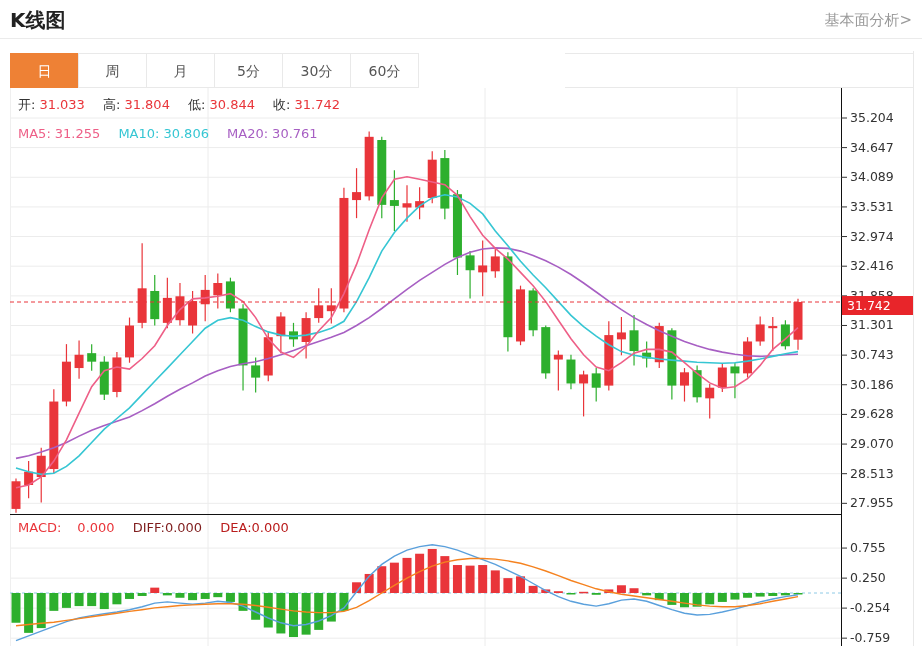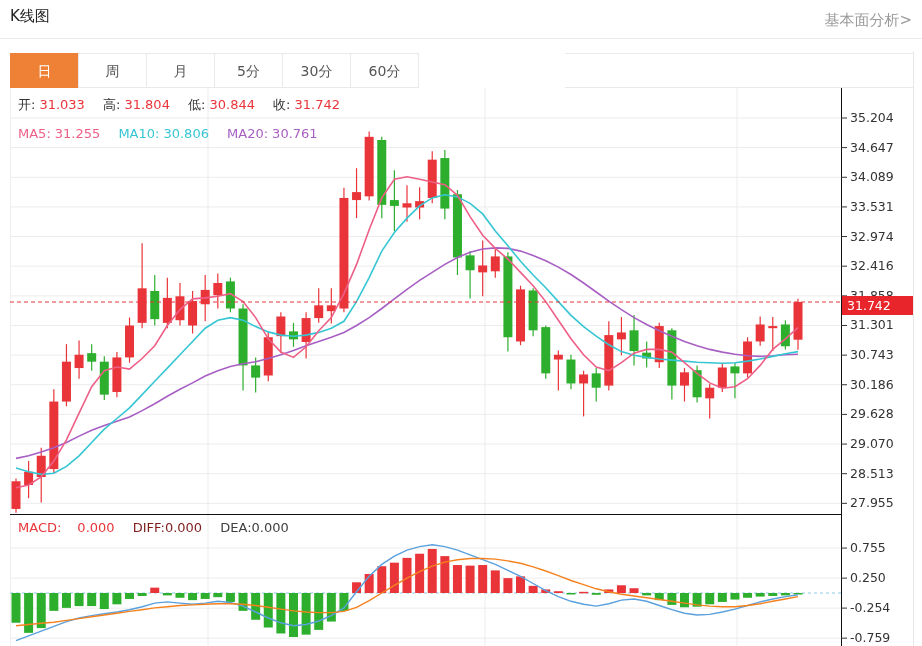--- a/index.html
+++ b/index.html
@@ -1,38 +1,38 @@
 <!DOCTYPE html>
 <html><head>
 <meta charset="utf-8">
 <style>
   html,body{margin:0;padding:0;background:#fff;}
   #app{position:relative;width:922px;height:646px;background:#fff;overflow:hidden;
        font-family:"DejaVu Sans","Liberation Sans",sans-serif;}
-  .hdr-title{position:absolute;top:7px;left:10px;font-size:15px;font-weight:normal;color:#222;}
+  .hdr-title{position:absolute;top:7px;left:10px;font-size:20px;font-weight:bold;color:#222;}
   .hdr-link{position:absolute;top:11px;right:10px;font-size:15px;color:#999;cursor:pointer;}
   .hdr-divider{position:absolute;top:38px;left:0;width:922px;height:1px;background:#ebebeb;}
   .tabs{position:absolute;top:53px;left:10px;display:flex;z-index:5;}
   .tab{width:69px;height:35px;line-height:35px;text-align:center;font-size:14px;color:#555;
        background:#fff;border:1px solid #e9e9e9;margin-left:-1px;cursor:pointer;box-sizing:border-box;}
   .tab:first-child{margin-left:0;}
   .tab.active{background:#ee8135;border-color:#ee8135;color:#fff;}
   .tabs-rest{position:absolute;top:53px;left:565px;width:348px;height:35px;
        border-top:1px solid #e9e9e9;border-bottom:1px solid #e9e9e9;box-sizing:border-box;}
   svg{position:absolute;top:0;left:0;}
   .legend{position:absolute;left:18px;z-index:4;font-size:13px;white-space:nowrap;}
   .legend span{margin-right:4px;}
   .lg-gap{margin-right:14px !important;}
   .lbl{color:#333;}
   .red{color:#e9353a;}
   .ma5{color:#ee5f87;}
   .ma10{color:#36c6d3;}
   .ma20{color:#a75fc3;}
   .diff{color:#7f1d1d;}
-  .dea{color:#404040;}
+  .dea{color:#b91c1c;}
   .price-tag{position:absolute;left:842px;top:296px;width:71px;height:19px;background:#e8252a;
        color:#fff;font-size:12.5px;line-height:19px;padding-left:5px;box-sizing:border-box;z-index:6;}
 </style>
 </head>
 <body>
 
 <div id="app">
   <div class="hdr-title">K线图</div>
   <div class="hdr-link">基本面分析&gt;</div>
   <div class="hdr-divider"></div>

